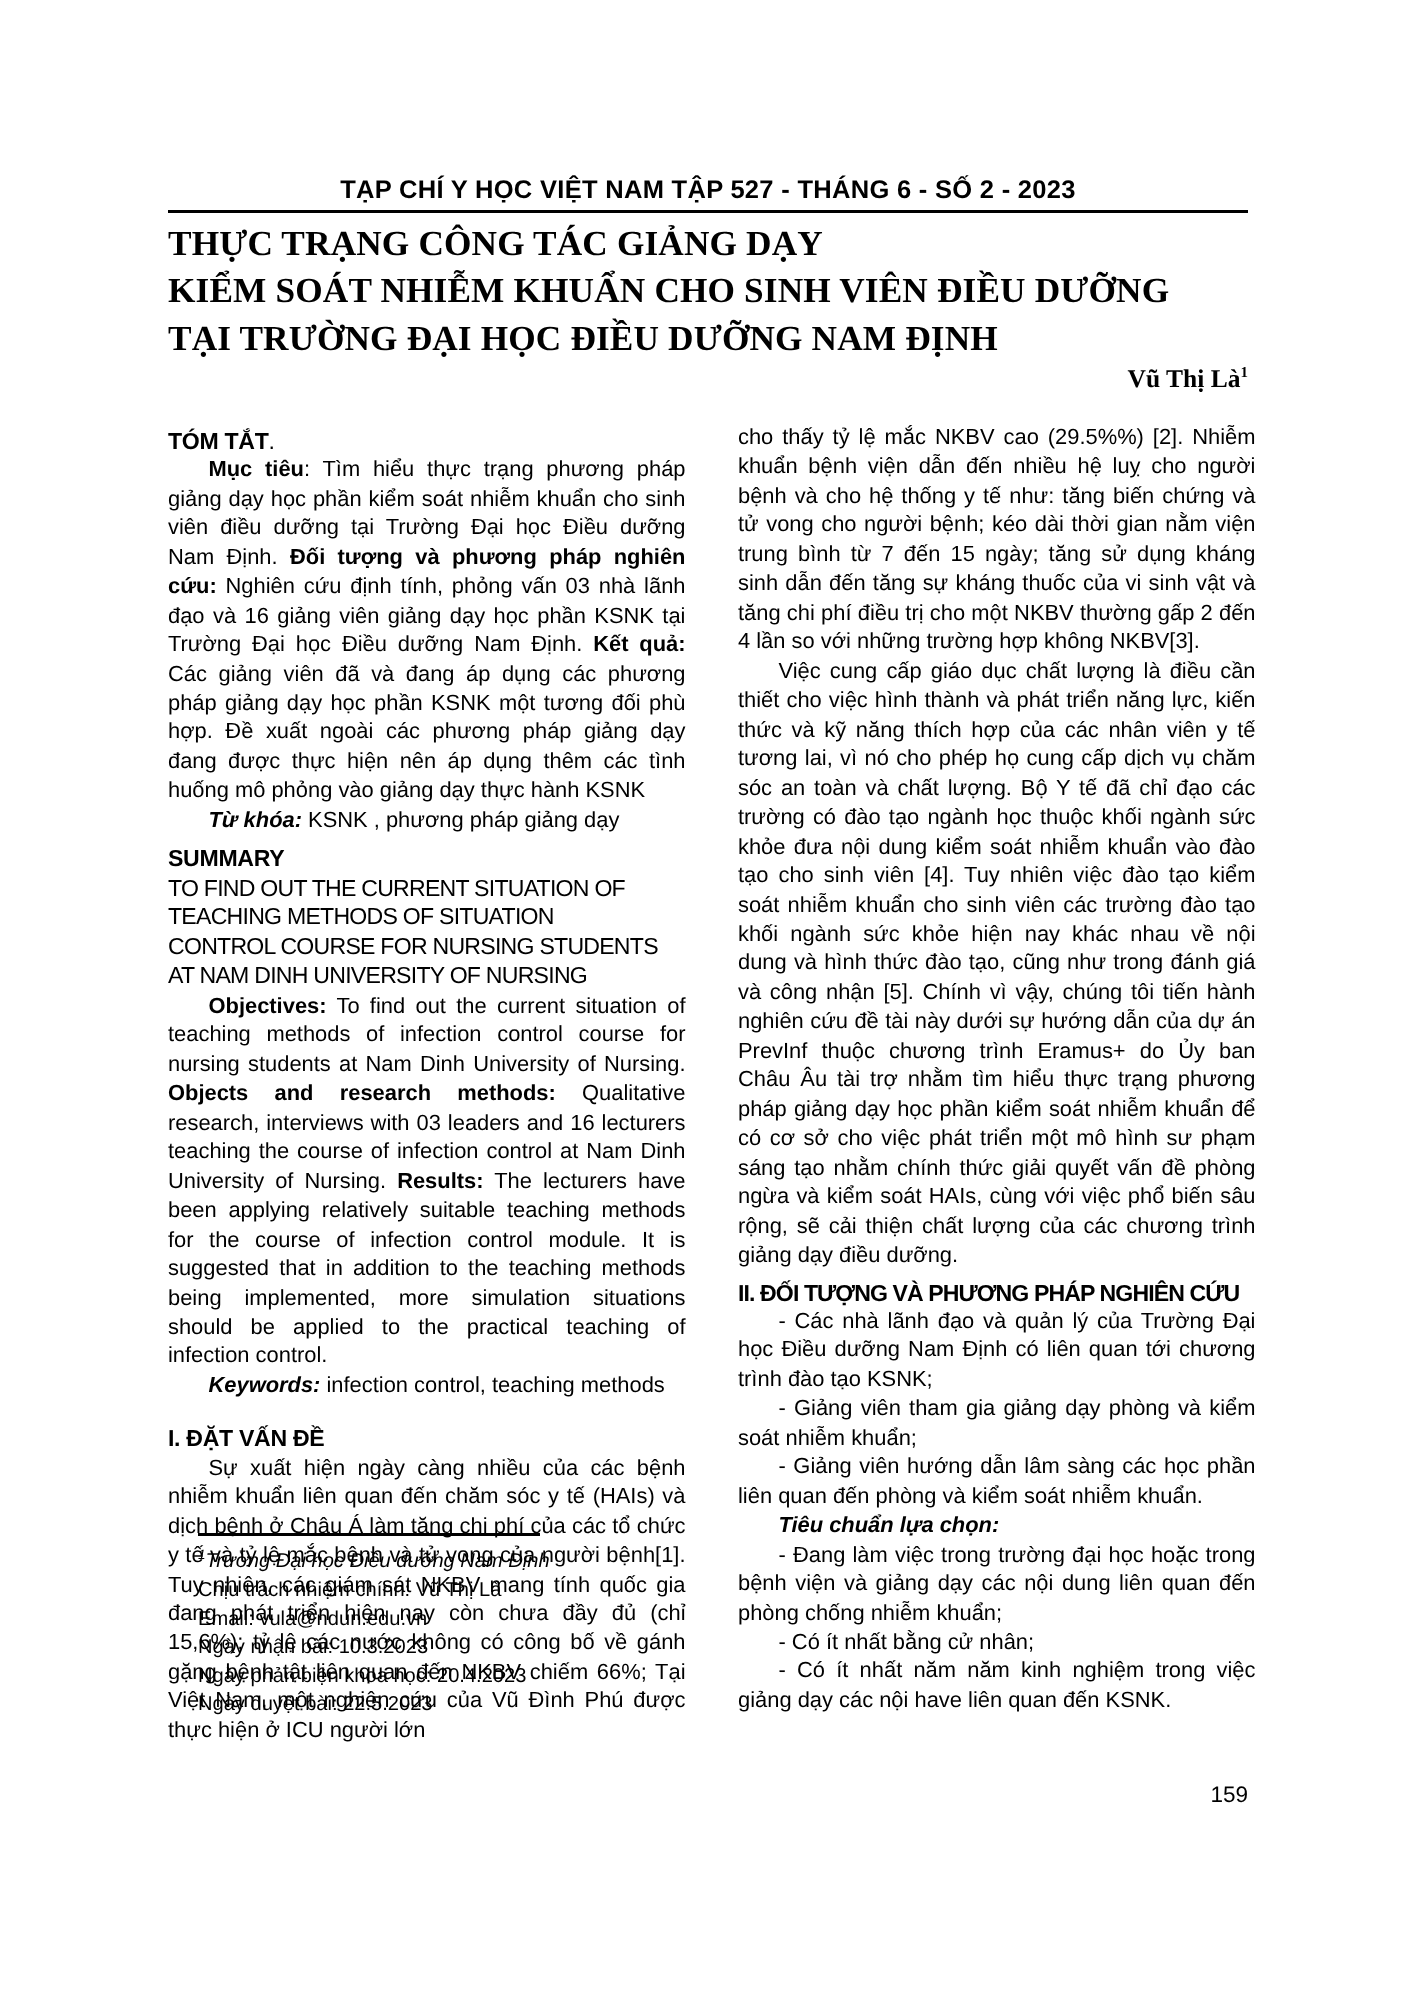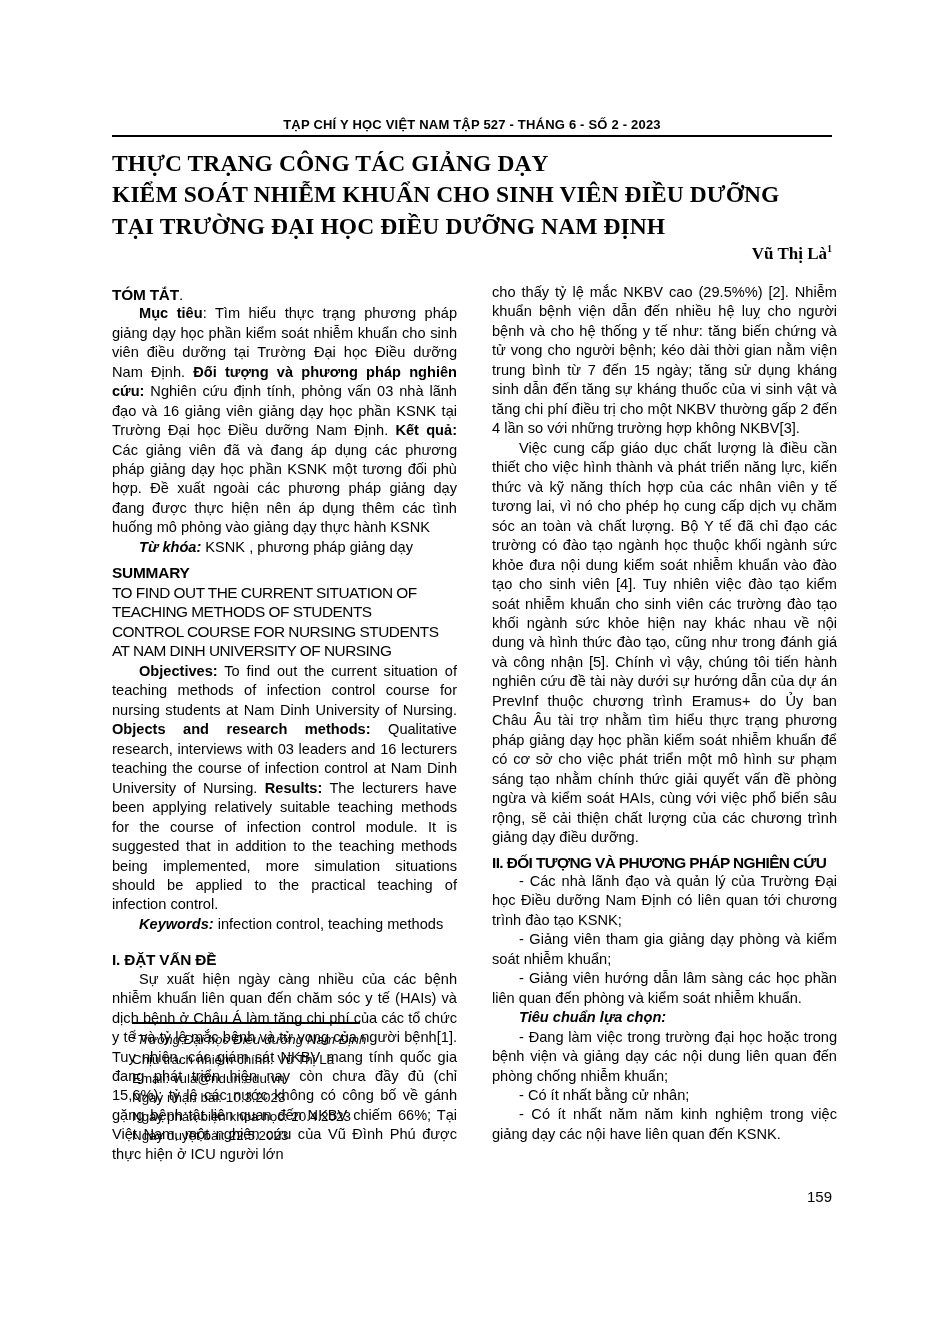--- a/index.html
+++ b/index.html
@@ -23,21 +23,21 @@
 
   
   .runhead-wrap {
     position: absolute;
     left: 112px;
     top: 118px;
     width: 720px;
   }
   .runhead {
     font-family: "Liberation Sans", sans-serif;
-    font-size: 13px;
+    font-size: 17px;
     font-weight: bold;
     letter-spacing: 0.2px;
     text-align: center;
     line-height: 1.1;
     white-space: nowrap;
   }
   .runhead-rule {
     margin-top: 3px;
     border-bottom: 2.4px solid #000;
     width: 720px;
@@ -192,21 +192,21 @@
 
       <div class="h-sec"><span>TÓM TẮT</span><span class="b" style="font-weight:normal">.</span></div>
 
       <p class="p indent"><b>Mục tiêu</b><span>: Tìm hiểu thực trạng phương pháp giảng dạy học phần kiểm soát nhiễm khuẩn cho sinh viên điều dưỡng tại Trường Đại học Điều dưỡng Nam Định. </span><b>Đối tượng và phương pháp nghiên cứu:</b><span> Nghiên cứu định tính, phỏng vấn 03 nhà lãnh đạo và 16 giảng viên giảng dạy học phần KSNK tại Trường Đại học Điều dưỡng Nam Định. </span><b>Kết quả:</b><span> Các giảng viên đã và đang áp dụng các phương pháp giảng dạy học phần KSNK một tương đối phù hợp. Đề xuất ngoài các phương pháp giảng dạy đang được thực hiện nên áp dụng thêm các tình huống mô phỏng vào giảng dạy thực hành KSNK</span></p>
 
       <p class="p indent noj"><span class="bi">Từ khóa:</span><span> KSNK , phương pháp giảng dạy</span></p>
 
       <div class="h-sec" style="margin-top:6px">SUMMARY</div>
 
       <div class="en-title">TO FIND OUT THE CURRENT SITUATION OF</div>
-      <div class="en-title">TEACHING METHODS OF STUDENTS</div>
+      <div class="en-title">TEACHING METHODS OF SITUATION</div>
       <div class="en-title">CONTROL COURSE FOR NURSING STUDENTS</div>
       <div class="en-title">AT NAM DINH UNIVERSITY OF NURSING</div>
 
       <p class="p indent" style="margin-top:1px"><b>Objectives:</b><span> To find out the current situation of teaching methods of infection control course for nursing students at Nam Dinh University of Nursing. </span><b>Objects and research methods:</b><span> Qualitative research, interviews with 03 leaders and 16 lecturers teaching the course of infection control at Nam Dinh University of Nursing. </span><b>Results:</b><span> The lecturers have been applying relatively suitable teaching methods for the course of infection control module. It is suggested that in addition to the teaching methods being implemented, more simulation situations should be applied to the practical teaching of infection control.</span></p>
 
       <p class="p indent noj"><span class="bi">Keywords:</span><span> infection control, teaching methods</span></p>
 
       <div class="h-sec" style="margin-top:16px">I. ĐẶT VẤN ĐỀ</div>
 
       <p class="p indent">Sự xuất hiện ngày càng nhiều của các bệnh nhiễm khuẩn liên quan đến chăm sóc y tế (HAIs) và dịch bệnh ở Châu Á làm tăng chi phí của các tổ chức y tế và tỷ lệ mắc bệnh và tử vong của người bệnh[1]. Tuy nhiên, các giám sát NKBV mang tính quốc gia đang phát triển hiện nay còn chưa đầy đủ (chỉ 15,6%); tỷ lệ các nước không có công bố về gánh gặng bệnh tật liên quan đến NKBV chiếm 66%; Tại Việt Nam, một nghiên cứu của Vũ Đình Phú được thực hiện ở ICU người lớn</p>

